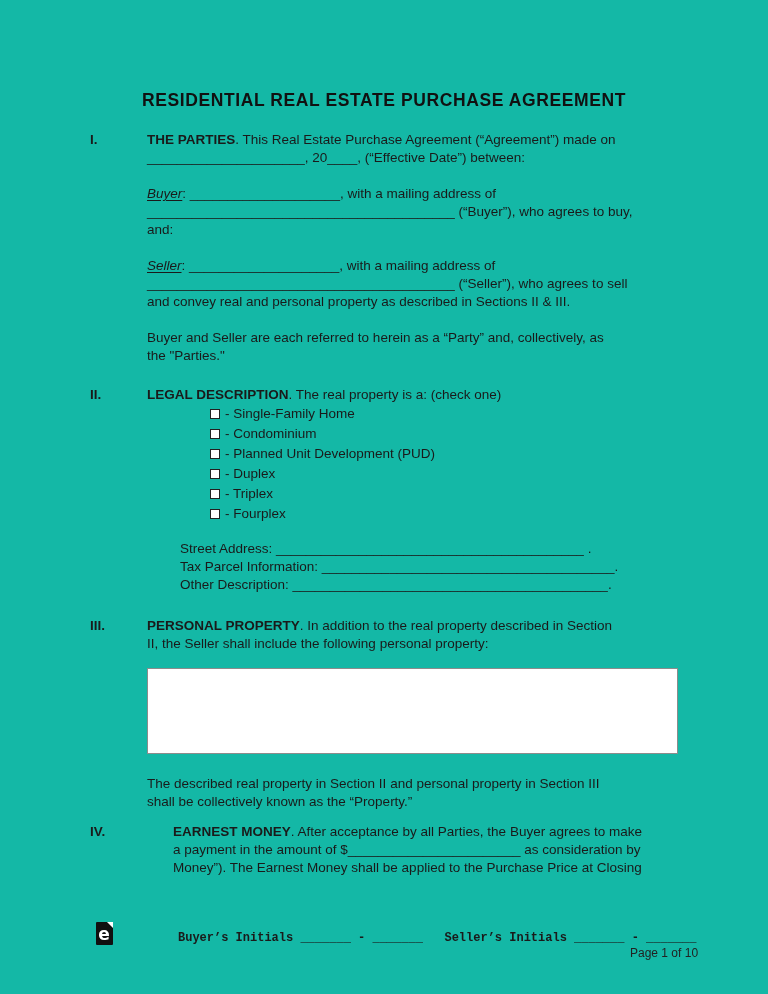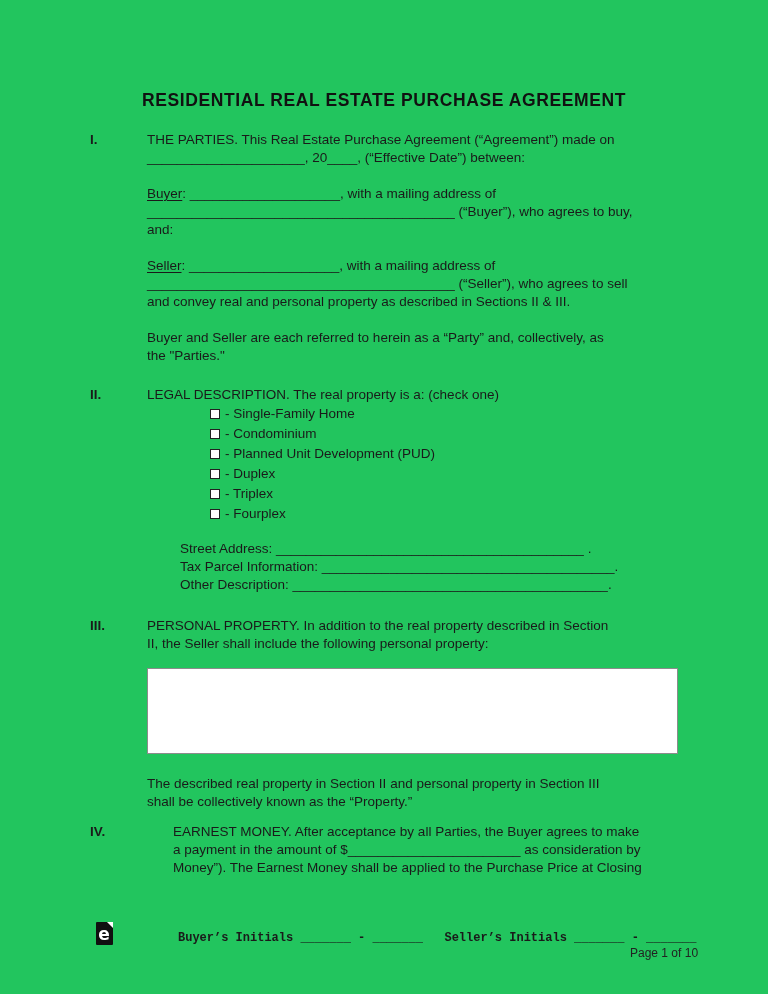--- a/index.html
+++ b/index.html
@@ -1,19 +1,19 @@
 <!DOCTYPE html>
 <html><head>
 <meta charset="utf-8">
 <style>
   html,body{margin:0;padding:0;background:#ffffff;}
   .page{
     position:relative;
     width:768px;height:994px;
-    background:#22c55e;
+    background:#14b8a6;
     font-family:"Liberation Sans",sans-serif;
     color:#1a1a1a;
     overflow:hidden;
   }
   .doc-title{
     position:absolute;top:88px;left:0;width:768px;
     text-align:center;
     font-size:17.5px;font-weight:bold;letter-spacing:0.6px;
     line-height:24px;color:#111;
     white-space:pre;
@@ -22,22 +22,22 @@
     position:absolute;left:90px;width:588px;
     display:grid;grid-template-columns:57px 1fr;
   }
   .sec-parties{top:131px;}
   .sec-legal{top:373px;margin-top:13px;}
   .sec-personal{top:617px;}
   .sec-earnest{top:823px;gap:26px;}
   .num{font-weight:bold;font-size:13.5px;line-height:18px;}
   .line{white-space:pre;font-size:13.5px;line-height:18px;}
   .sp{margin-top:18px;}
-  .b{font-weight:normal;}
-  .u{text-decoration:underline;text-underline-offset:2px;}
+  .b{font-weight:bold;}
+  .u{text-decoration:underline;text-underline-offset:2px;font-style:italic;}
   .options{margin-left:33px;}
   .opt{line-height:20px;padding-left:30px;}
   .addr{margin-left:33px;}
   .addr-block{margin-top:16px;}
   .cb{
     display:inline-block;width:10px;height:10px;
     border:1.4px solid #222222;background:#fff;
     vertical-align:-1px;margin-right:5px;box-sizing:border-box;
   }
   .cb-inline{margin:0 4px 0 6px;}

